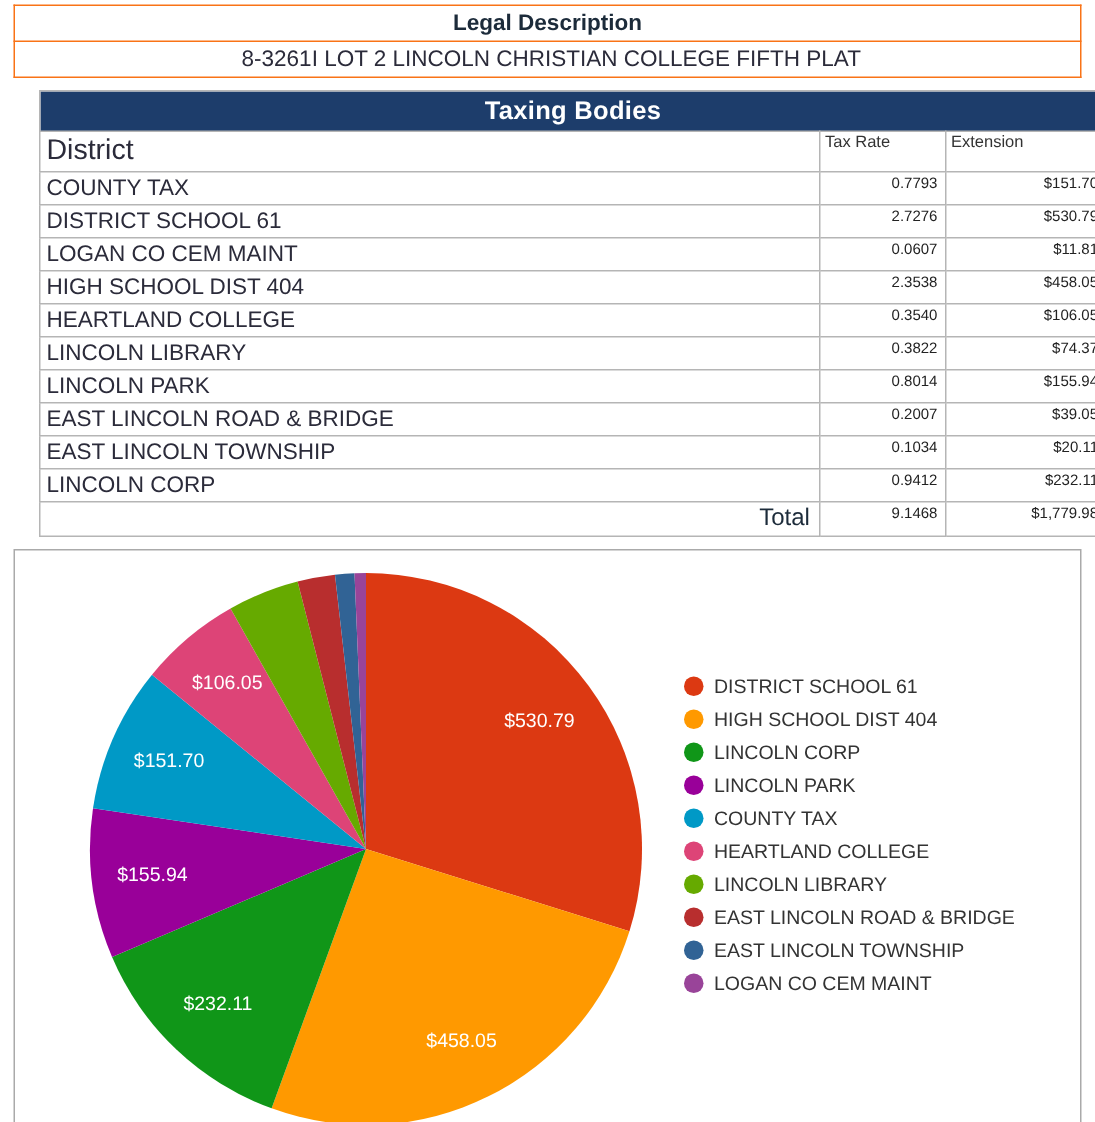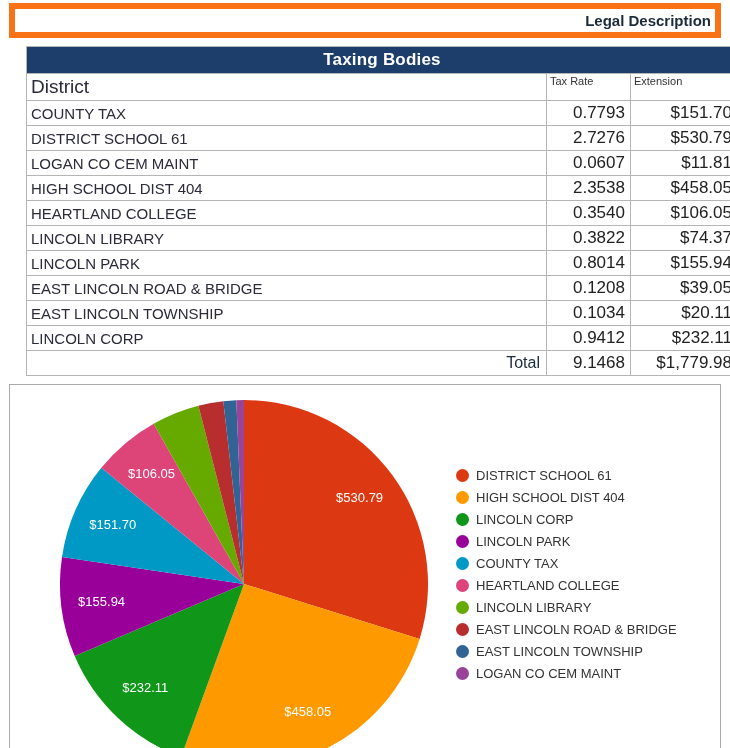--- a/index.html
+++ b/index.html
@@ -5,38 +5,38 @@
   html,body{margin:0;padding:0;background:#fff;}
   body{
     width:730px;height:748px;overflow:hidden;
     font-family:"Liberation Sans", sans-serif;
     color:#222;
   }
   .page{padding:3px 9px 0 9px;}
 
   
   .legal-table{width:712px;border-collapse:collapse;margin-bottom:8px;}
-  .legal-table th,.legal-table td{border:6px solid #f97316;text-align:right;}
+  .legal-table th,.legal-table td{border:1px solid #f97316;text-align:center;}
   .legal-title{font-size:15px;font-weight:bold;color:#1c2b3a;padding:3px 4px;}
   .legal-value{font-size:15px;color:#2b2b3a;padding:3px 4px 3px 9px;}
 
   
   .tax-table{width:712px;border-collapse:collapse;table-layout:fixed;margin-left:17px;}
   .tax-table col.c1{width:auto;}
   .tax-table col.c2{width:84px;}
   .tax-table col.c3{width:107px;}
   .tax-table th,.tax-table td{border:1px solid #b5b5b5;}
   .tbl-title{
     background:#1d3d6b;color:#fff;font-size:17px;font-weight:bold;
     text-align:center;padding:3px 0;letter-spacing:.2px;
   }
   .h-district{font-size:19px;font-weight:normal;color:#2b2b3a;text-align:left;padding:2px 4px;vertical-align:bottom;}
   .h-small{font-size:11px;font-weight:normal;color:#333;text-align:left;padding:1px 3px;vertical-align:top;}
   .c-district{font-size:15px;color:#2b2b3a;padding:2px 4px;white-space:nowrap;overflow:hidden;}
-  .c-num{font-size:17px;color:#222;text-align:right;padding:2px 5px;vertical-align:top;white-space:nowrap;}
+  .c-num{font-size:10px;color:#222;text-align:right;padding:2px 5px;vertical-align:top;white-space:nowrap;}
   .total-row .t-label{font-size:16px;font-weight:normal;color:#1c2b3a;text-align:right;padding:2px 6px;}
   .total-row .c-num{font-weight:normal;}
 
   
   .chart-box{
     position:relative;width:710px;height:394px;border:1px solid #aaa;
     margin-top:8px;background:#fff;
   }
   .pie-svg{position:absolute;left:0;top:0;}
   .pie-label{font-size:13px;fill:#fff;}
@@ -48,20 +48,23 @@
 </head>
 <body>
 
 <div class="page">
 
   <table class="legal-table">
     <tbody>
       <tr>
         <th class="legal-title">Legal Description</th>
       </tr>
+      <tr>
+        <td class="legal-value">8-3261I LOT 2 LINCOLN CHRISTIAN COLLEGE FIFTH PLAT</td>
+      </tr>
     </tbody>
   </table>
 
   <table class="tax-table">
     <colgroup>
         <col class="c1">
         <col class="c2">
         <col class="c3">
       </colgroup>
     <thead>
@@ -105,21 +108,21 @@
           <td class="c-num">0.3822</td>
           <td class="c-num">$74.37</td>
         </tr>
         <tr>
           <td class="c-district">LINCOLN PARK</td>
           <td class="c-num">0.8014</td>
           <td class="c-num">$155.94</td>
         </tr>
         <tr>
           <td class="c-district">EAST LINCOLN ROAD &amp; BRIDGE</td>
-          <td class="c-num">0.1208</td>
+          <td class="c-num">0.2007</td>
           <td class="c-num">$39.05</td>
         </tr>
         <tr>
           <td class="c-district">EAST LINCOLN TOWNSHIP</td>
           <td class="c-num">0.1034</td>
           <td class="c-num">$20.11</td>
         </tr>
         <tr>
           <td class="c-district">LINCOLN CORP</td>
           <td class="c-num">0.9412</td>

